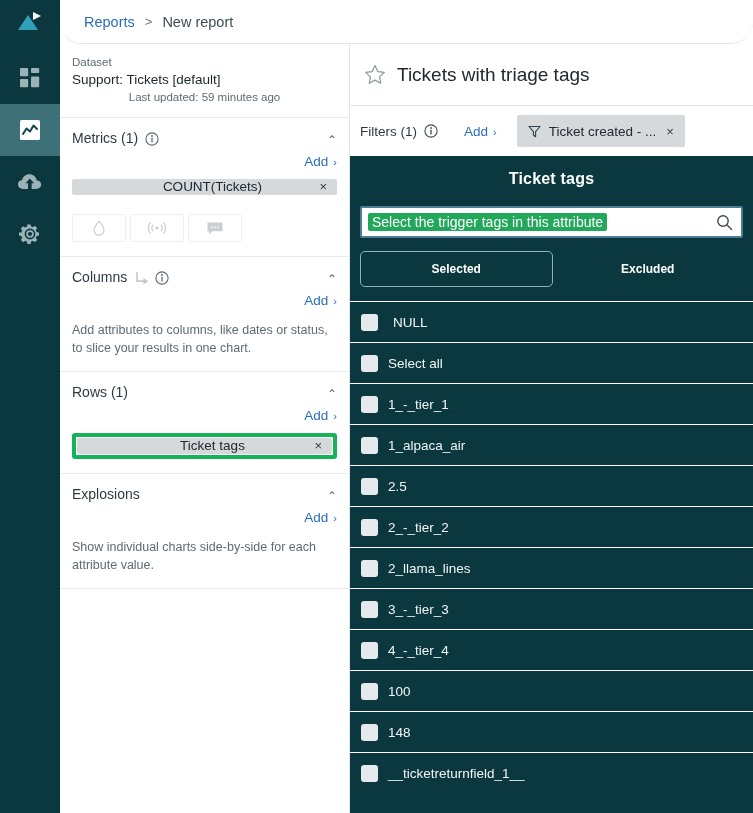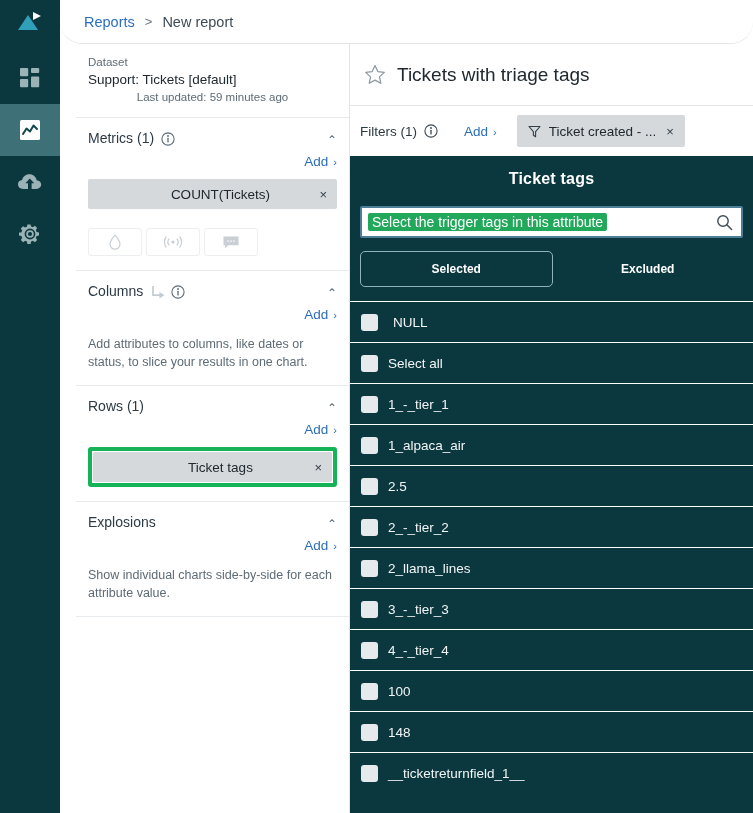--- a/index.html
+++ b/index.html
@@ -51,43 +51,42 @@
 
   .body-row { flex: 1; display: flex; min-height: 0; }
 
   
   .panel {
     width: 290px; min-width: 290px;
     background: #fff;
     border-right: 1px solid #e3e6e8;
     display: flex; flex-direction: column;
     overflow: hidden;
-    padding-left: 16px;
   }
   .dataset-box {
     padding: 10px 12px 12px 12px;
     border-bottom: 1px solid #e8ebed;
   }
   .ds-label { font-size: 11.5px; color: #5d6b75; line-height: 16px; }
   .ds-name  { font-size: 13.5px; color: #20292f; line-height: 19px; }
   .ds-upd   { font-size: 11.5px; color: #5d6b75; line-height: 16px; text-align: center; }
 
   .sect { border-bottom: 1px solid #e8ebed; padding: 12px 12px 14px 12px; position: relative; }
   .sect-head { display: flex; align-items: flex-end; }
   .sect-title { font-size: 14px; color: #2c3a44; }
   .sect-icons { display: flex; align-items: center; gap: 5px; margin-left: 7px; }
   .chev { margin-left: auto; color: #5d6b75; font-size: 12px; line-height: 1; cursor: pointer;}
   .addrow { text-align: right; margin-top: 6px; }
   .add { color: #2a6ebb; font-size: 13.5px; cursor: pointer; }
   .add .gt { font-size: 11px; margin-left: 2px; }
 
   .chip {
     margin-top: 9px;
-    height: 30px; background: #d5d9dc; border-radius: 2px;
-    display: flex; align-items: center; position: relative;
+    height: 16px; background: #d5d9dc; border-radius: 2px;
+    display: flex; align-items: flex-start; position: relative;
     cursor: pointer;
   }
   .chip-txt { font-size: 13.5px; color: #20292f; margin: 0 auto; padding-left: 16px;}
   .chip-x { position: absolute; right: 10px; font-size: 13px; color: #32404a; cursor: pointer; }
 
   .chip-wrap-hl {
     margin-top: 9px;
     border: 4px solid #15b257; border-radius: 3px;
     padding: 1px;
   }

